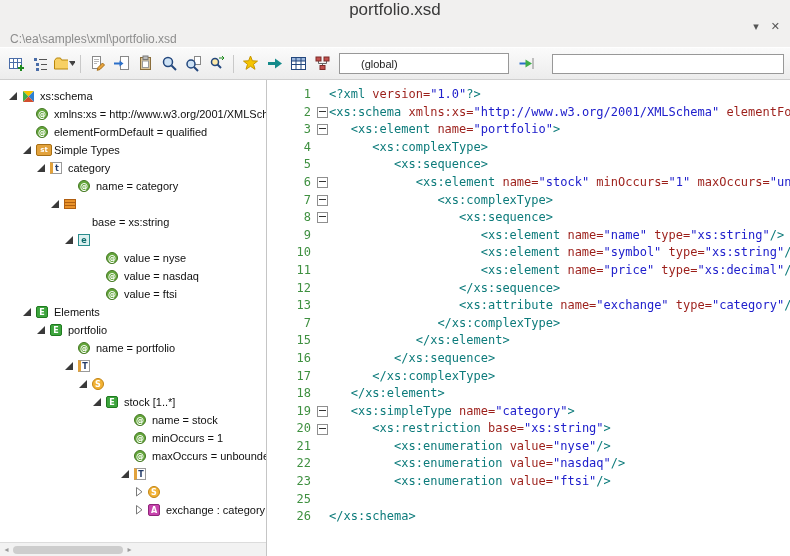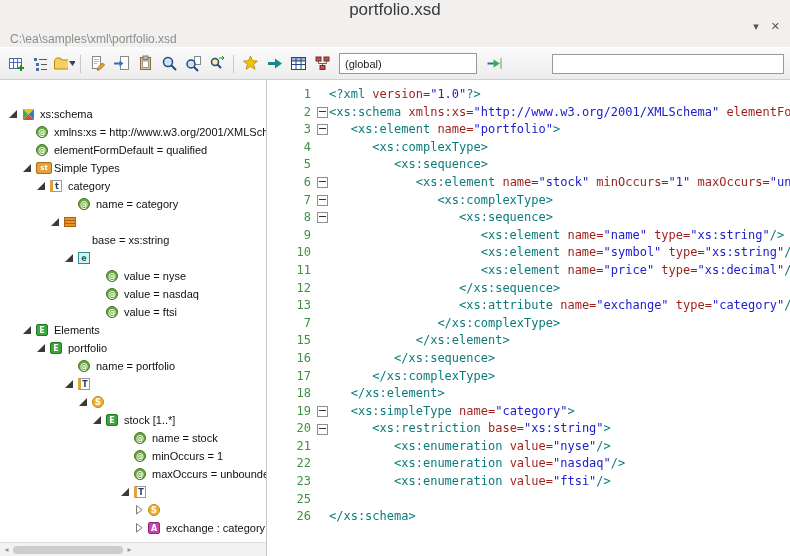--- a/index.html
+++ b/index.html
@@ -12,25 +12,25 @@
   .titlebar{height:30px;background:#f1f0ef;display:flex;align-items:center;padding:0 10px;box-sizing:border-box;flex-direction:column;}
   .title{font-size:17px;color:#3a3a3a;}
   .controls{margin-left:auto;display:flex;gap:12px;color:#555;font-size:11px;align-items:center;}
   .controls span{cursor:default;}
   .pathbar{height:17px;background:#f1f0ef;font-size:12px;color:#8d8d8d;padding:2px 10px 0;box-sizing:border-box;}
   
   .toolbar{height:33px;background:linear-gradient(#fbfbfb,#ececec);border-top:1px solid #fff;
     border-bottom:1px solid #cfcfcf;display:flex;align-items:center;padding:0 4px;box-sizing:border-box;}
   .tb-btn{width:22px;height:24px;border:0;background:transparent;display:flex;align-items:center;justify-content:center;padding:0;margin:0 1px;}
   .tb-sep{width:1px;height:18px;background:#c9c9c9;margin:0 4px;}
-  .combo{width:126px;height:19px;border:1px solid #989898;background:#fff;font-size:11px;display:flex;align-items:center;padding:0 5px;margin:0 5px;color:#222;}
+  .combo{width:126px;height:19px;border:1px solid #989898;background:#fff;font-size:11px;display:flex;align-items:center;padding:0 21px;margin:0 5px;color:#222;}
   .tb-input{margin-left:auto;width:222px;height:18px;border:1px solid #989898;font-size:11px;padding:0 4px;margin-right:2px;font-family:inherit;}
   
   .main{display:flex;height:476px;}
-  .tree{width:267px;flex:0 0 267px;border-right:1px solid #c5c5c5;position:relative;overflow:hidden;padding-top:25px;box-sizing:border-box;background:#fff;}
+  .tree{width:267px;flex:0 0 267px;border-right:1px solid #c5c5c5;position:relative;overflow:hidden;padding-top:7px;box-sizing:border-box;background:#fff;}
   .trow{height:18px;display:flex;align-items:center;font-size:11px;white-space:nowrap;}
   .arrow{width:14px;flex:0 0 14px;display:flex;align-items:center;justify-content:flex-start;}
   .ticon{width:18px;flex:0 0 18px;display:flex;align-items:center;}
   .tlabel{color:#101010;}
   .hscroll{position:absolute;left:0;right:0;bottom:0;height:13px;background:#f2f2f2;border-top:1px solid #dcdcdc;display:flex;align-items:center;}
   .harrow{font-size:8px;color:#9a9a9a;width:13px;text-align:center;}
   .hthumb{width:110px;height:8px;background:#cdcdcd;border-radius:4px;}
   
   .ic{display:inline-flex;align-items:center;justify-content:center;font-weight:bold;box-sizing:border-box;font-family:"DejaVu Sans",sans-serif;}
   .ic-attr{width:12px;height:12px;border-radius:7px;background:#66a83d;border:1px solid #447722;color:#fff;font-size:8px;}

